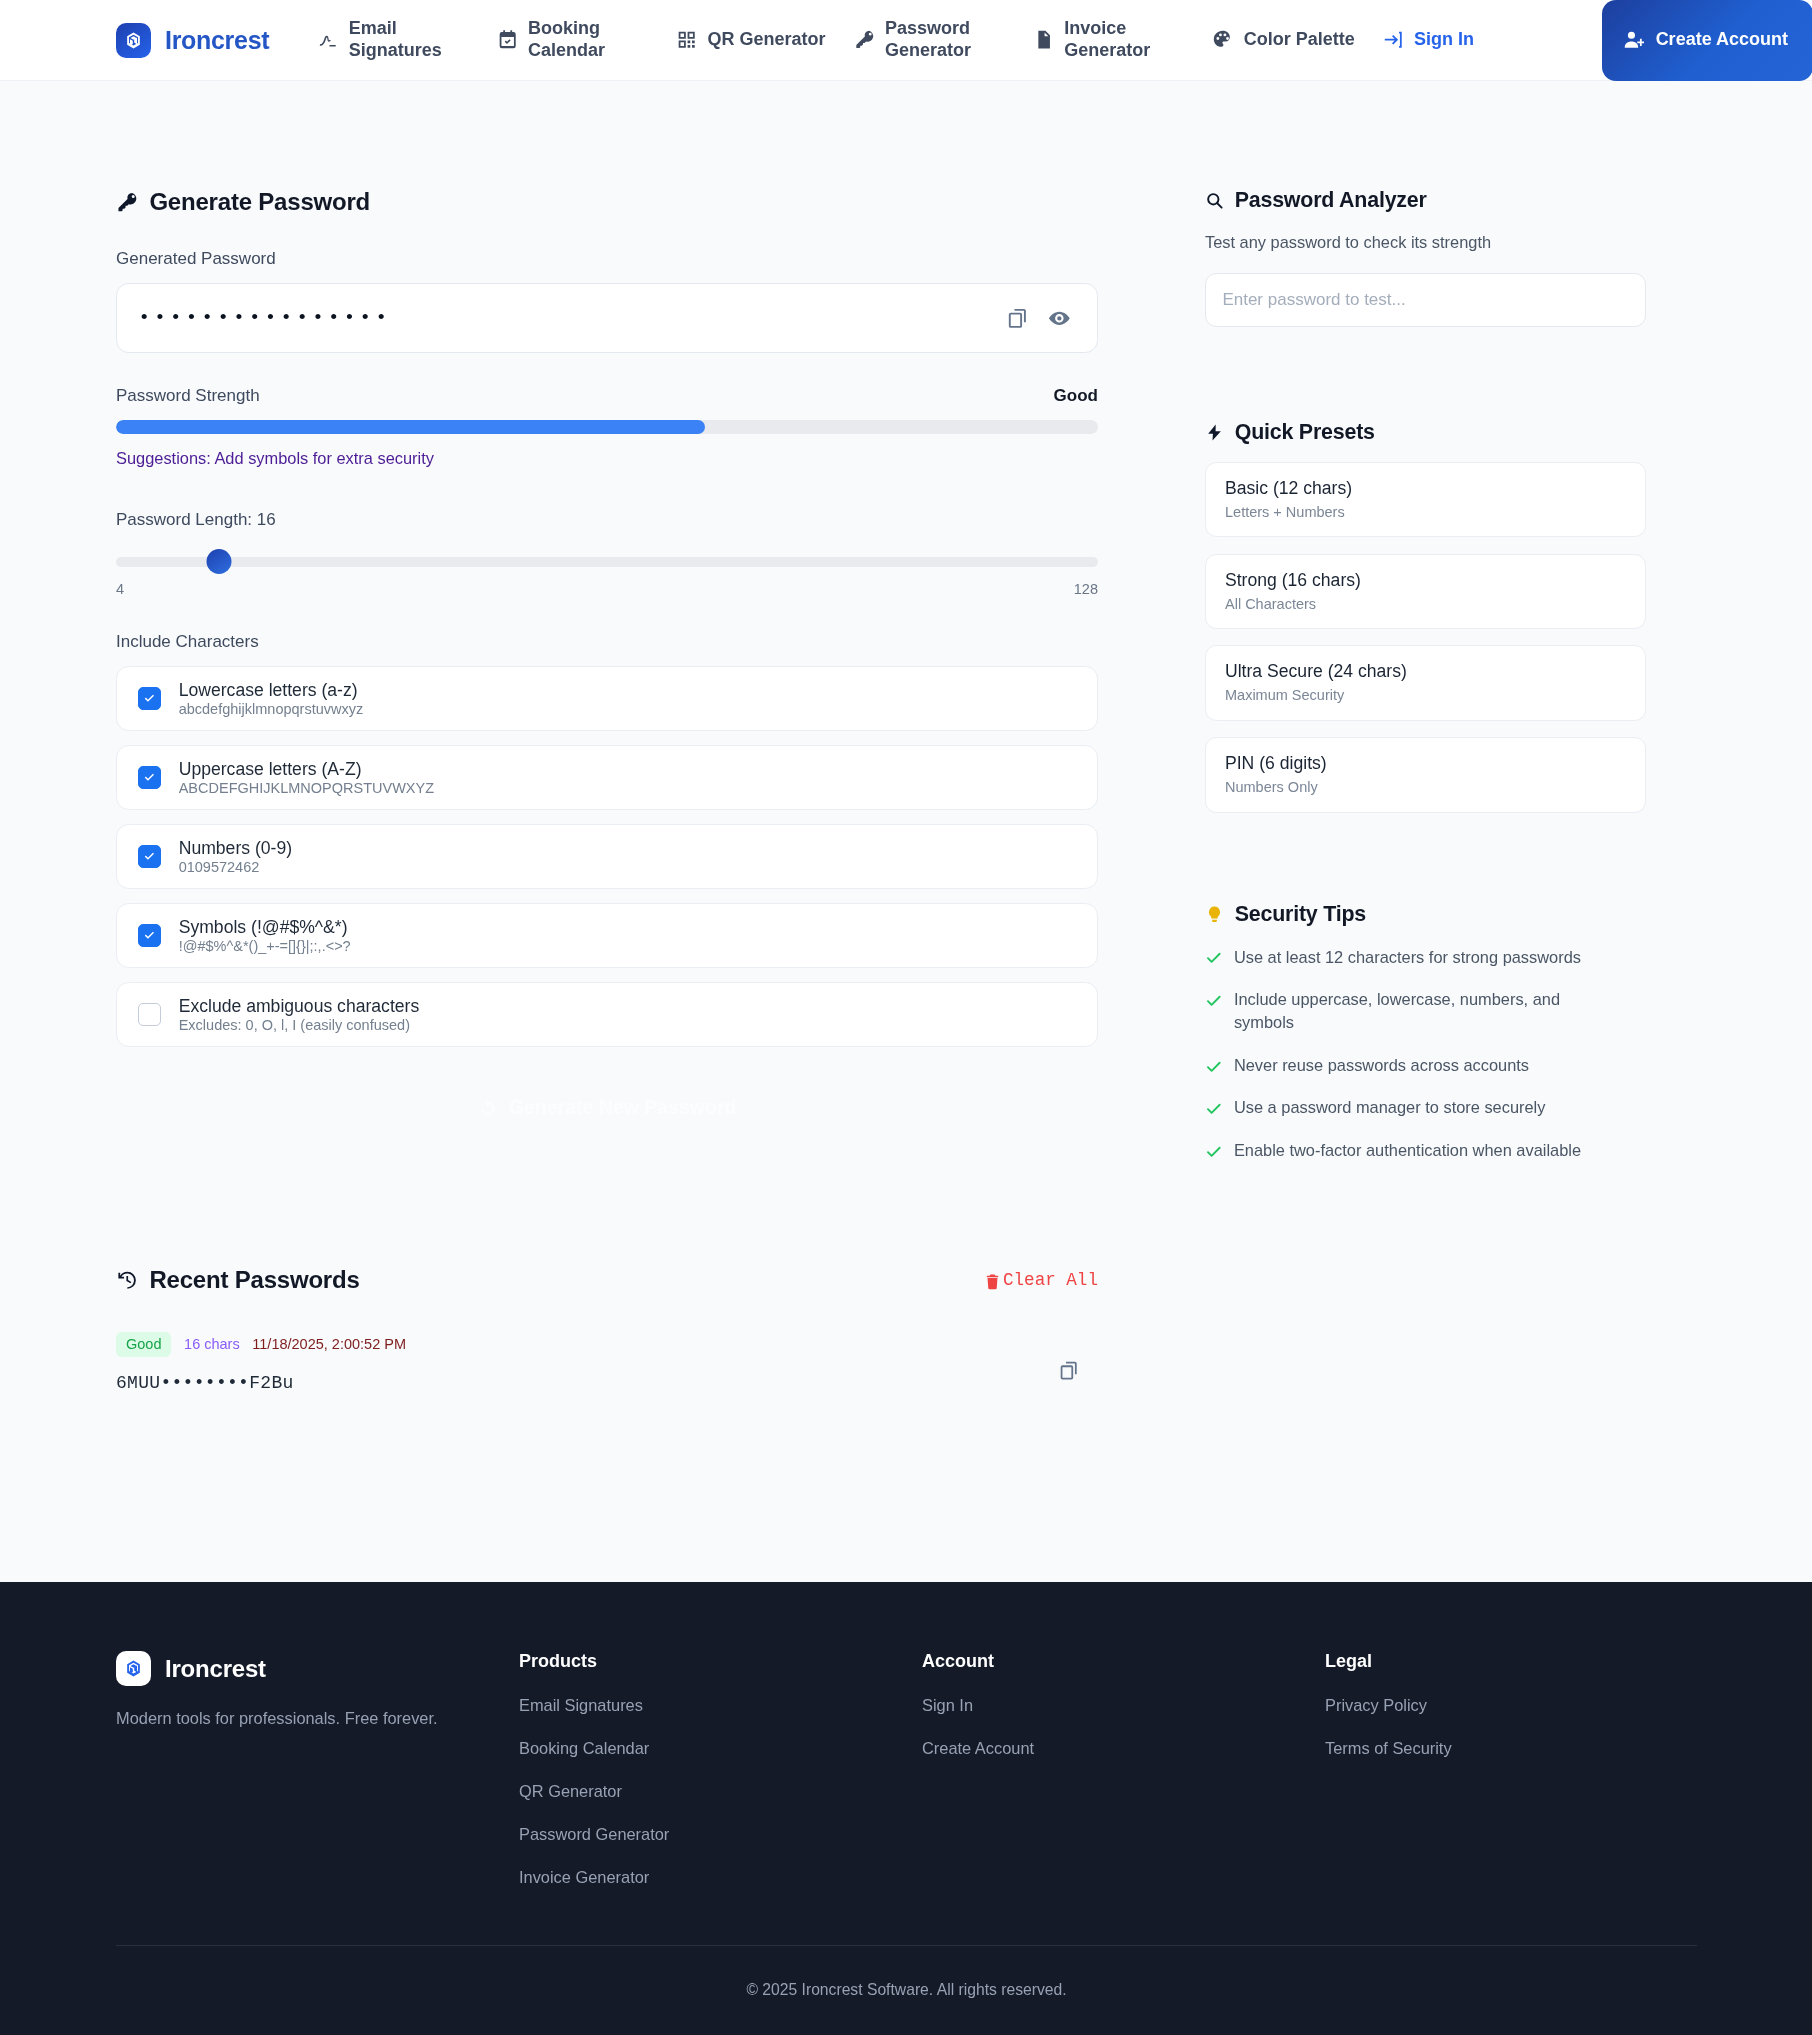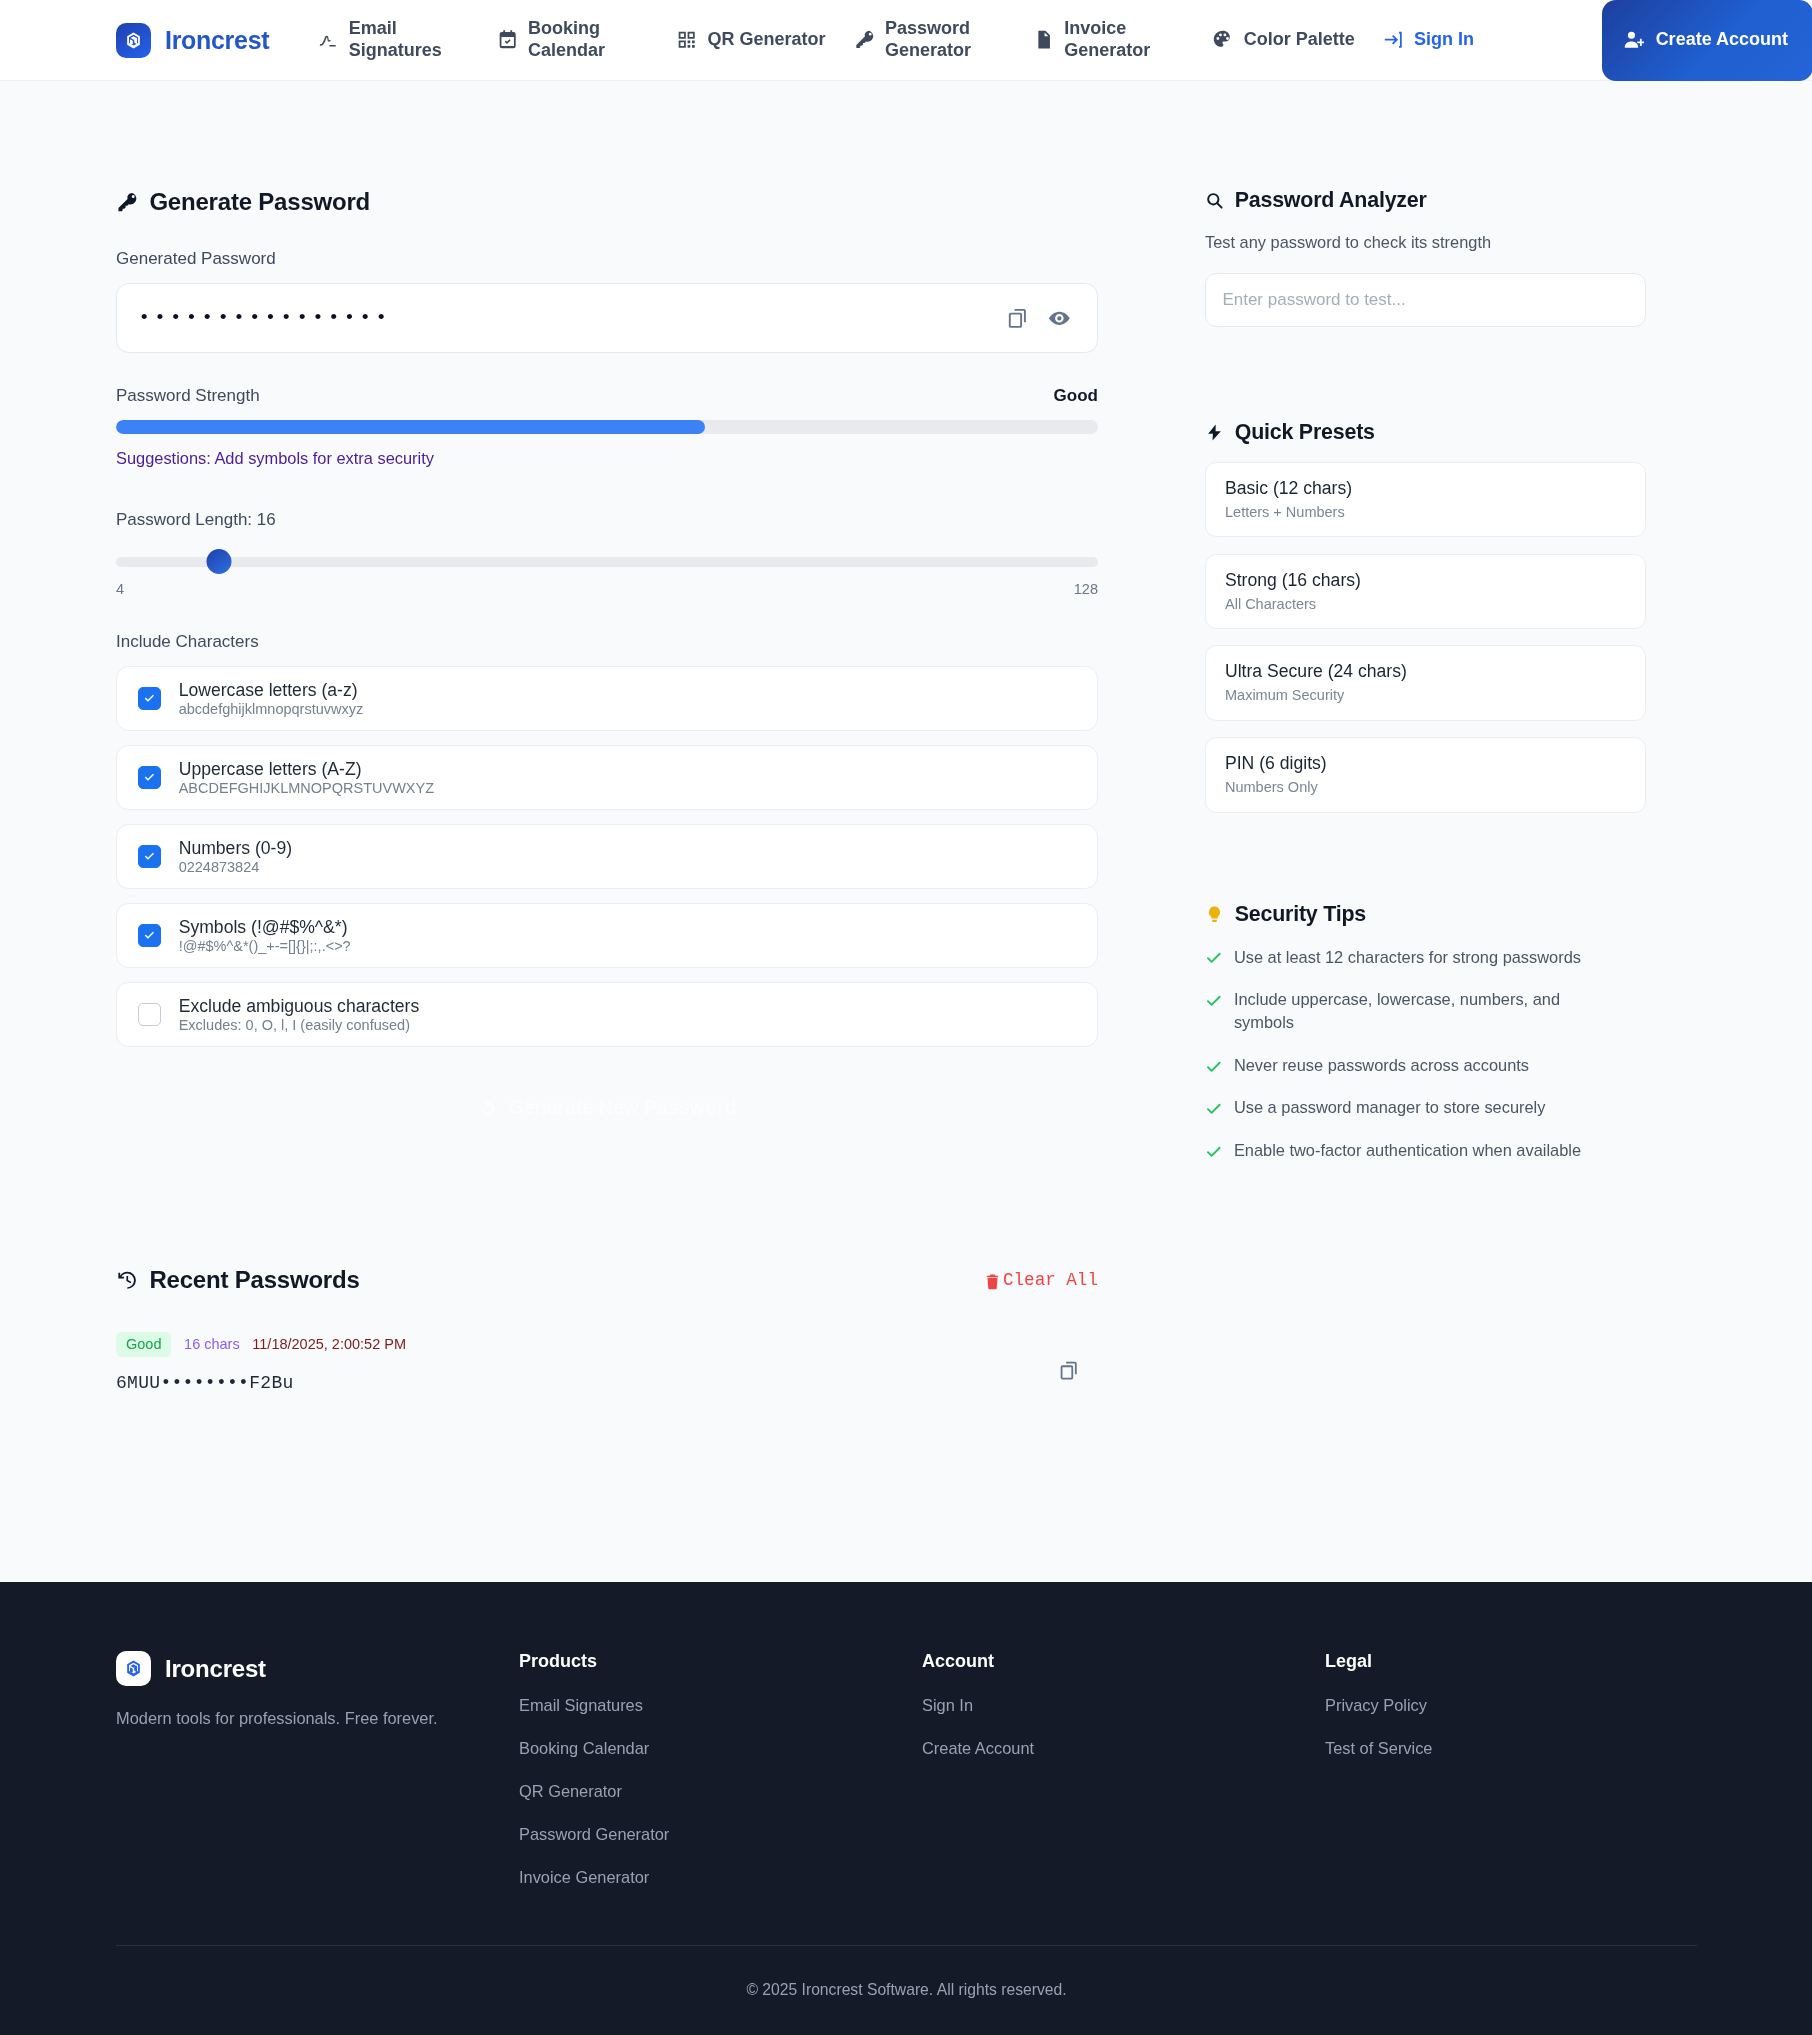--- a/index.html
+++ b/index.html
@@ -505,21 +505,21 @@
       </div>
 
       <div class="opt-row">
         <span class="cb on">
           <svg viewBox="0 0 24 24" fill="currentColor">
                 <path d="M9.5 17.2l-5-5 1.7-1.7 3.3 3.3 8-8 1.7 1.7-9.7 9.7z"></path>
               </svg>
         </span>
         <span class="opt-txt">
           <span class="opt-title">Numbers (0-9)</span>
-          <span class="opt-sub">0224873824</span>
+          <span class="opt-sub">0109572462</span>
         </span>
       </div>
 
       <div class="opt-row">
         <span class="cb on">
           <svg viewBox="0 0 24 24" fill="currentColor">
                 <path d="M9.5 17.2l-5-5 1.7-1.7 3.3 3.3 8-8 1.7 1.7-9.7 9.7z"></path>
               </svg>
         </span>
         <span class="opt-txt">
@@ -713,20 +713,20 @@
 
     <div class="f-col">
       <div class="f-h">Account</div>
       <a class="f-link">Sign In</a>
       <a class="f-link">Create Account</a>
     </div>
 
     <div class="f-col">
       <div class="f-h">Legal</div>
       <a class="f-link">Privacy Policy</a>
-      <a class="f-link">Test of Service</a>
+      <a class="f-link">Terms of Security</a>
     </div>
   </div>
 
   <div class="f-rule"></div>
   <div class="f-copy">© 2025 Ironcrest Software. All rights reserved.</div>
 </footer>
 
 
 </body></html>

